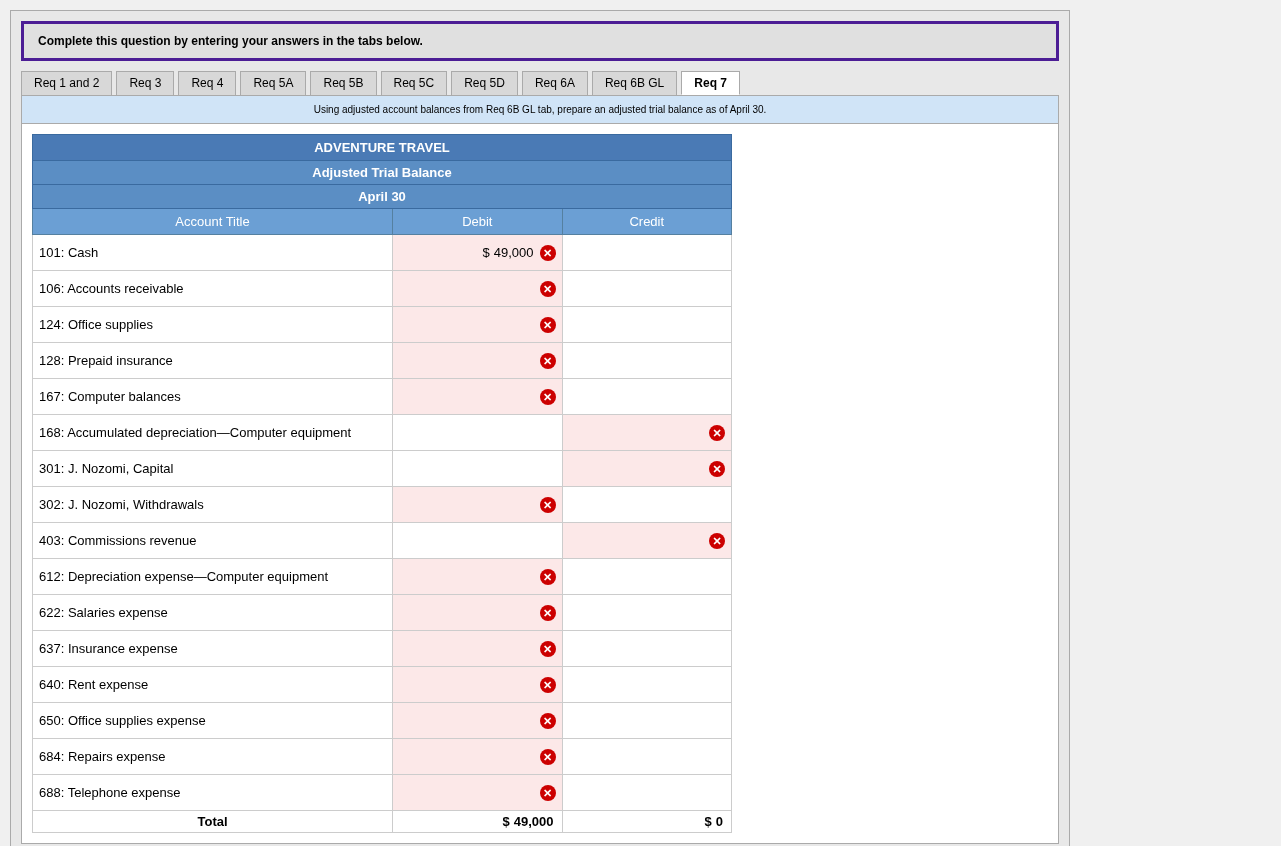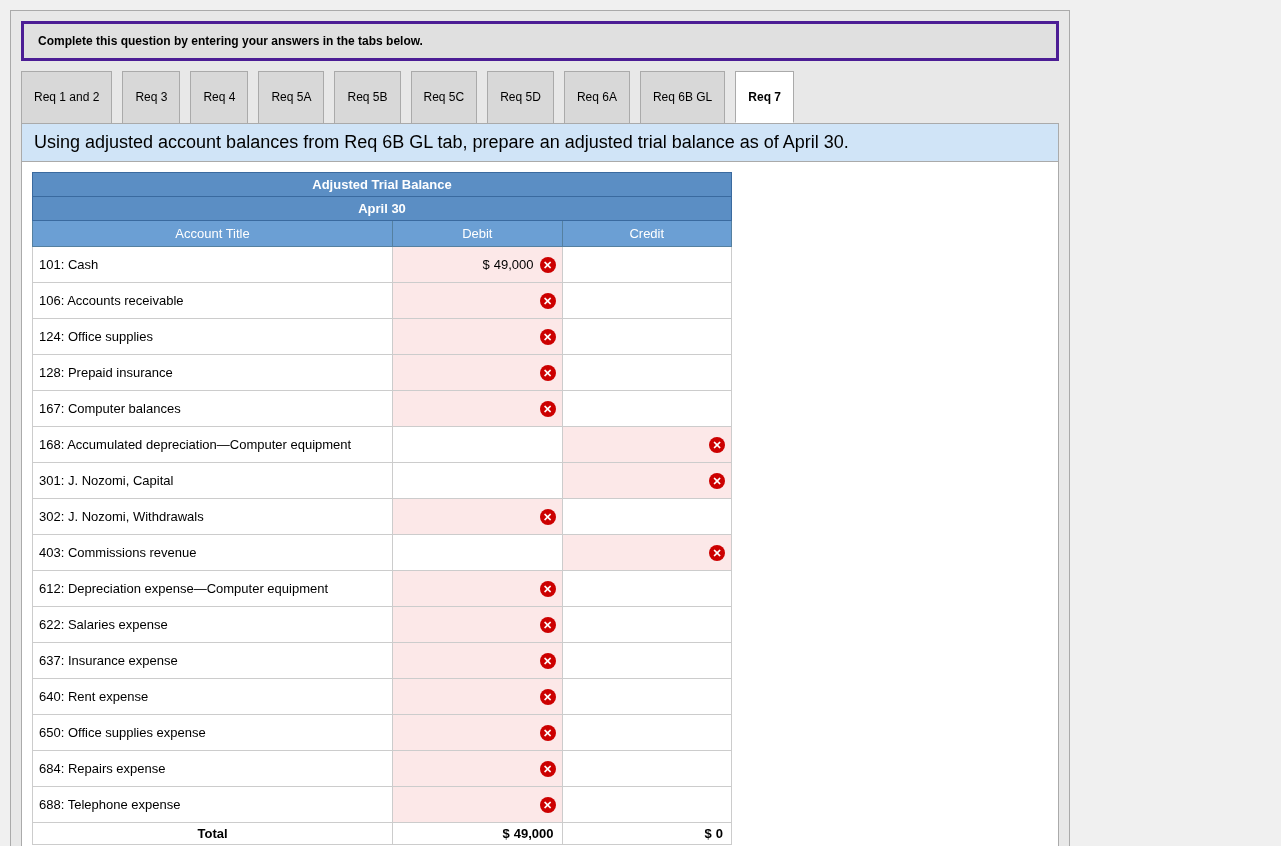--- a/index.html
+++ b/index.html
@@ -22,47 +22,48 @@
       font-weight: bold;
       font-size: 12px;
       margin-bottom: 10px;
     }
     .tabs-row {
       display: flex;
       border-bottom: 1px solid #aaa;
       margin-bottom: 0;
     }
     .tab {
-      padding: 18px 12px;
+      padding: 4px 12px;
       border: 1px solid #aaa;
       border-bottom: none;
       background: #d8d8d8;
       cursor: pointer;
       font-size: 12px;
-      margin-right: 10px;
+      margin-right: 4px;
       white-space: nowrap;
     }
     .tab.active {
       background: #ffffff;
       font-weight: bold;
       border-bottom: 1px solid #fff;
       position: relative;
       z-index: 1;
     }
     .content-area {
       background: #fff;
       border: 1px solid #aaa;
       border-top: none;
       padding: 0;
     }
     .blue-instruction {
       background: #d0e4f7;
       padding: 8px 12px;
-      font-size: 18px;
+      font-size: 10px;
       border-bottom: 1px solid #aaa;
+      text-align: center;
     }
     .table-wrapper {
       padding: 10px;
       display: flex;
       justify-content: flex-start;
     }
     .trial-balance-table {
       border-collapse: collapse;
       width: 700px;
     }
@@ -190,20 +191,25 @@
     </div>
 
   <div class="content-area">
     <div class="blue-instruction">
       <span>Using adjusted account balances from Req 6B GL tab, prepare an adjusted trial balance as of April 30.</span>
     </div>
     <div class="table-wrapper">
       <table class="trial-balance-table">
         <thead>
           <tr class="company-header">
+            <td colspan="3" style="background:#4a7ab5; color:white; font-weight:bold; text-align:center; padding:5px; border:1px solid #3a6a9f;">
+              <span>ADVENTURE TRAVEL</span>
+            </td>
+          </tr>
+          <tr class="company-header">
             <td colspan="3" style="background:#5b8ec4; color:white; font-weight:bold; text-align:center; padding:4px; border:1px solid #3a6a9f;">
               <span>Adjusted Trial Balance</span>
             </td>
           </tr>
           <tr class="company-header">
             <td colspan="3" style="background:#5b8ec4; color:white; font-weight:bold; text-align:center; padding:4px; border:1px solid #3a6a9f;">
               <span>April 30</span>
             </td>
           </tr>
           <tr class="header-row-cols">

